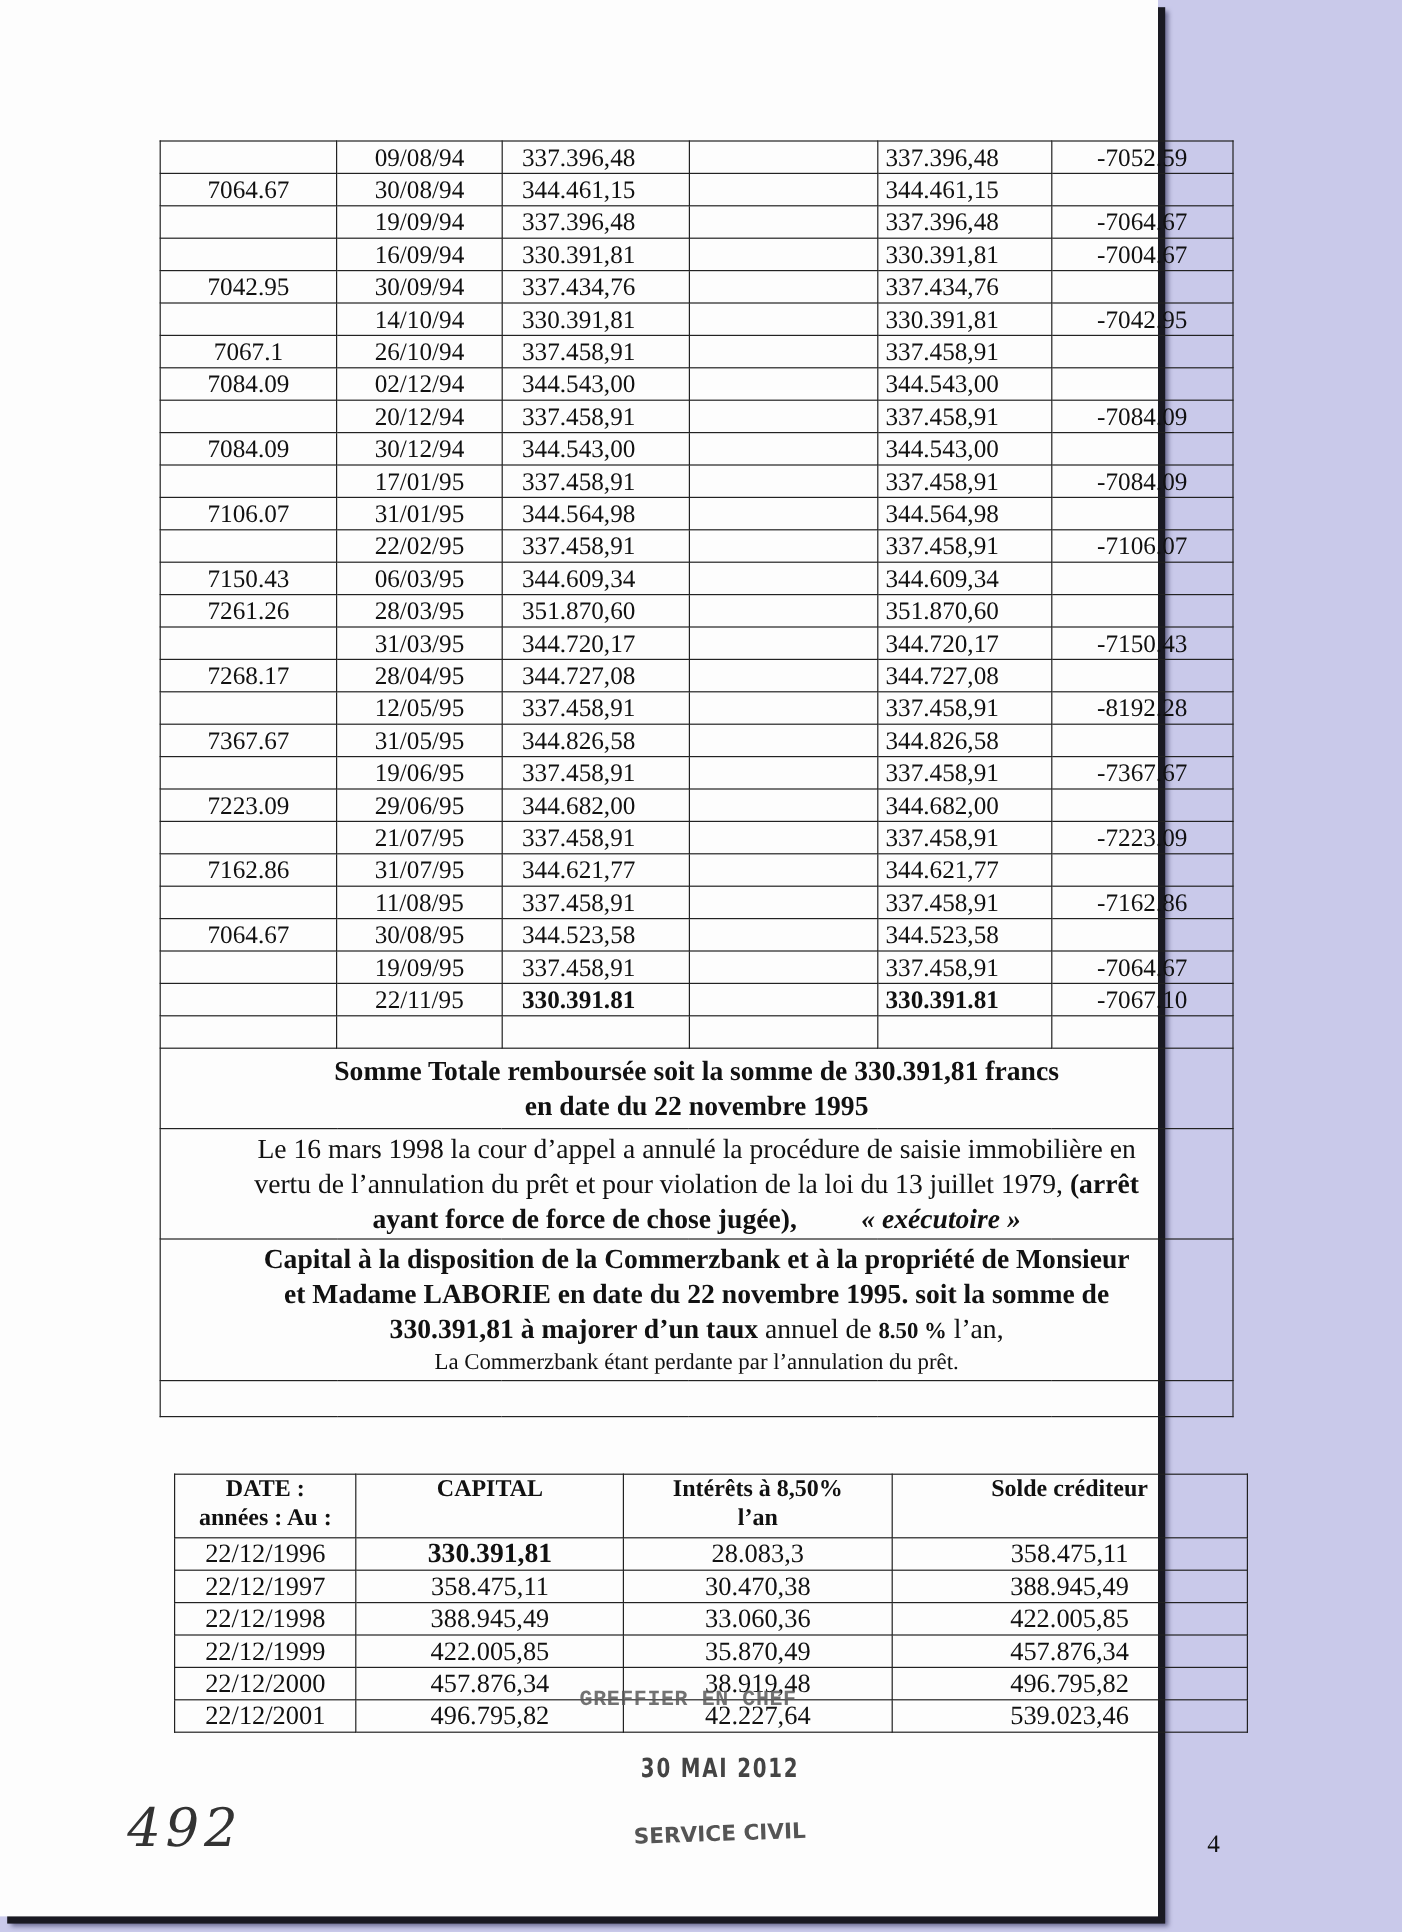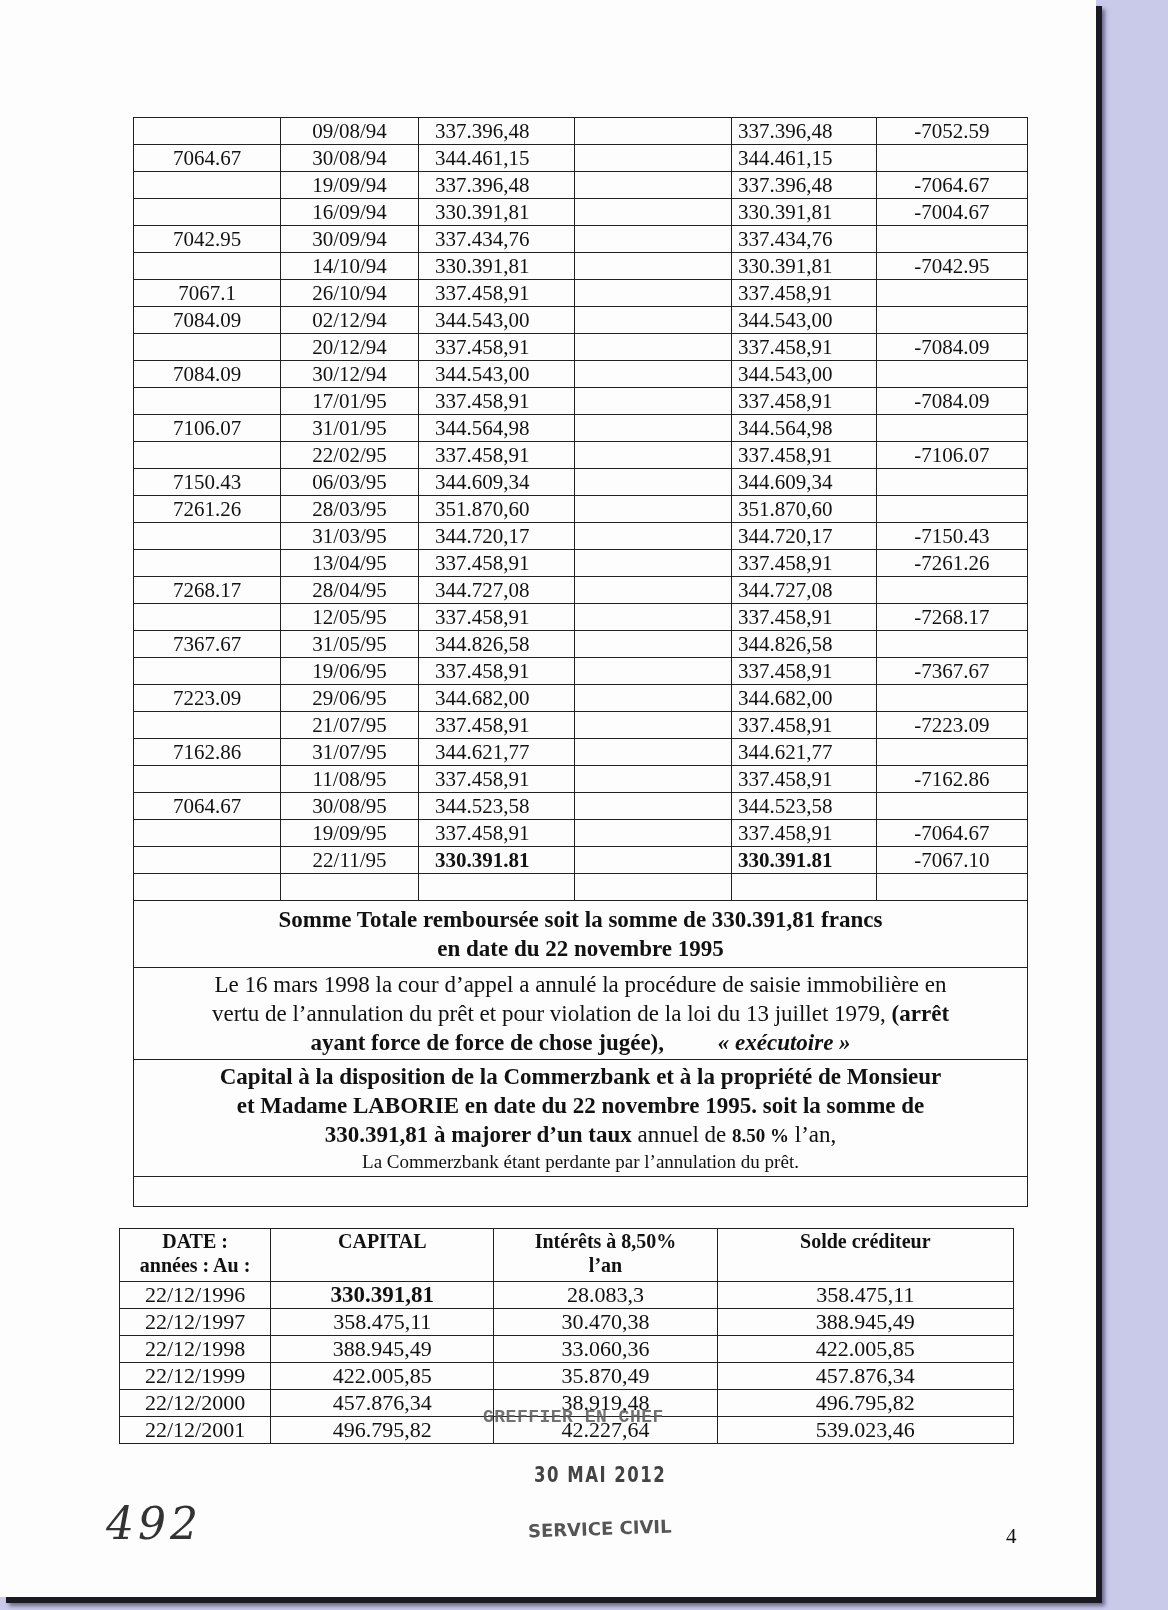--- a/index.html
+++ b/index.html
@@ -6,44 +6,45 @@
   body {
     width:1168px; height:1610px;
     background:#c9c9ea;
     position:relative;
     overflow:hidden;
     font-family:"Liberation Serif", serif;
     color:#111;
   }
   .page {
     position:absolute; left:0; top:0;
-    width:1096px; height:1597px;
+    width:930px; height:1597px;
     background:#fdfdfd;
     box-shadow: 6px 6px 0 #1a1a22, 9px 9px 4px #6a6a90;
+    padding-left: 35px;
   }
   table { border-collapse:collapse; position:absolute; }
   td { border:1.5px solid #222; text-align:center; padding:0; }
   .t1 { left:133px; top:117px; width:895px; }
   .t1 td { height:26px; font-size:21px; line-height:26px; }
   .t1 .c0 { width:150px; }
   .t1 .c1 { width:140px; }
   .t1 .c2 { width:141px; text-align:left; padding-left:16px; }
   .t1 .c3 { width:164px; }
   .t1 .c4 { width:140px; text-align:left; padding-left:6px; }
   .t1 .c5 { width:154px; }
   .bold { font-weight:bold; }
   .sum td { font-weight:bold; font-size:23px; line-height:29px; height:auto; padding:4px 0; }
   .note td { font-size:23px; line-height:29px; height:auto; padding:2px 0; }
   .note b { font-weight:bold; }
   .note i { font-style:italic; font-weight:bold;margin-left:48px; }
   .cap td { font-weight:bold; font-size:23px; line-height:29px; height:auto; padding:2px 0; }
   .cap .small { font-weight:normal; font-size:23px; }
   .cap .mid { font-size:19px; }
   .cap .line2 { font-weight:normal; font-size:19px; display:block; line-height:24px; }
-  .t2 { left:119px; top:1228px; width:895px; }
+  .t2 { left:145px; top:1228px; width:895px; }
   .t2 td { font-size:22px; line-height:26px; height:26px; }
   .t2 .h td { font-weight:bold; font-size:20px; line-height:24px; vertical-align:top; height:52px; }
   .t2 .d0 { width:150px; }
   .t2 .d1 { width:222px; }
   .t2 .d2 { width:222px; }
   .t2 .d3 { width:295px; }
   .stamp {
     position:absolute; font-family:"DejaVu Sans", sans-serif;
     color:#555; font-weight:bold;
   }
@@ -186,42 +187,34 @@
         </tr>
         <tr>
           <td class="c0"></td>
           <td class="c1">31/03/95</td>
           <td class="c2">344.720,17</td>
           <td class="c3"></td>
           <td class="c4">344.720,17</td>
           <td class="c5">-7150.43</td>
         </tr>
         <tr>
-          <td class="c0"></td>
-          <td class="c1">13/04/95</td>
-          <td class="c2">337.458,91</td>
-          <td class="c3"></td>
-          <td class="c4">337.458,91</td>
-          <td class="c5">-7261.26</td>
-        </tr>
-        <tr>
           <td class="c0">7268.17</td>
           <td class="c1">28/04/95</td>
           <td class="c2">344.727,08</td>
           <td class="c3"></td>
           <td class="c4">344.727,08</td>
           <td class="c5"></td>
         </tr>
         <tr>
           <td class="c0"></td>
           <td class="c1">12/05/95</td>
           <td class="c2">337.458,91</td>
           <td class="c3"></td>
           <td class="c4">337.458,91</td>
-          <td class="c5">-7268.17</td>
+          <td class="c5">-8192.28</td>
         </tr>
         <tr>
           <td class="c0">7367.67</td>
           <td class="c1">31/05/95</td>
           <td class="c2">344.826,58</td>
           <td class="c3"></td>
           <td class="c4">344.826,58</td>
           <td class="c5"></td>
         </tr>
         <tr>

